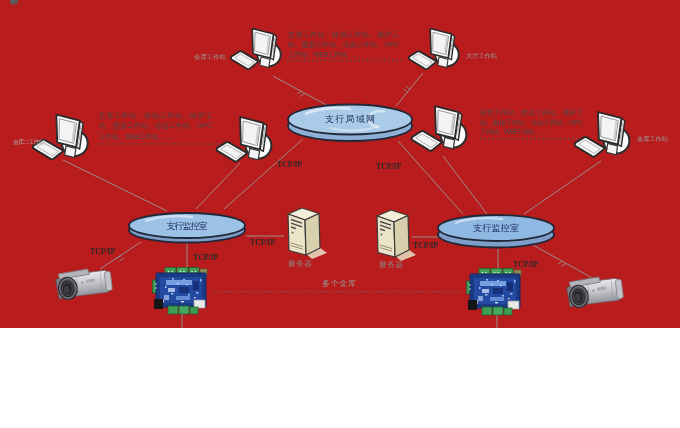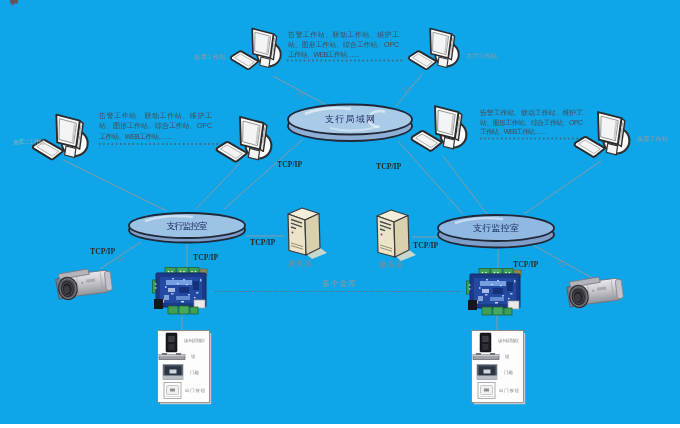--- a/index.html
+++ b/index.html
@@ -1,16 +1,16 @@
 <!DOCTYPE html>
 <html><head>
 <meta charset="utf-8">
 <style>
   html,body{margin:0;padding:0;background:#fff;}
-  .stage{position:relative;width:680px;height:424px;background:#0ea5e9;overflow:hidden;filter:blur(0.4px);
+  .stage{position:relative;width:680px;height:328px;background:#b91c1c;overflow:hidden;filter:blur(0.4px);
          font-family:"Liberation Sans","DejaVu Sans",sans-serif;}
   svg{display:block;}
   text{user-select:none;}
   .cjk{font-family:"Liberation Sans","DejaVu Sans",sans-serif;}
   .tcp{font-family:"Liberation Serif","DejaVu Serif",serif;font-weight:bold;}
 </style>
 </head>
 <body>
 
 <div class="stage">

